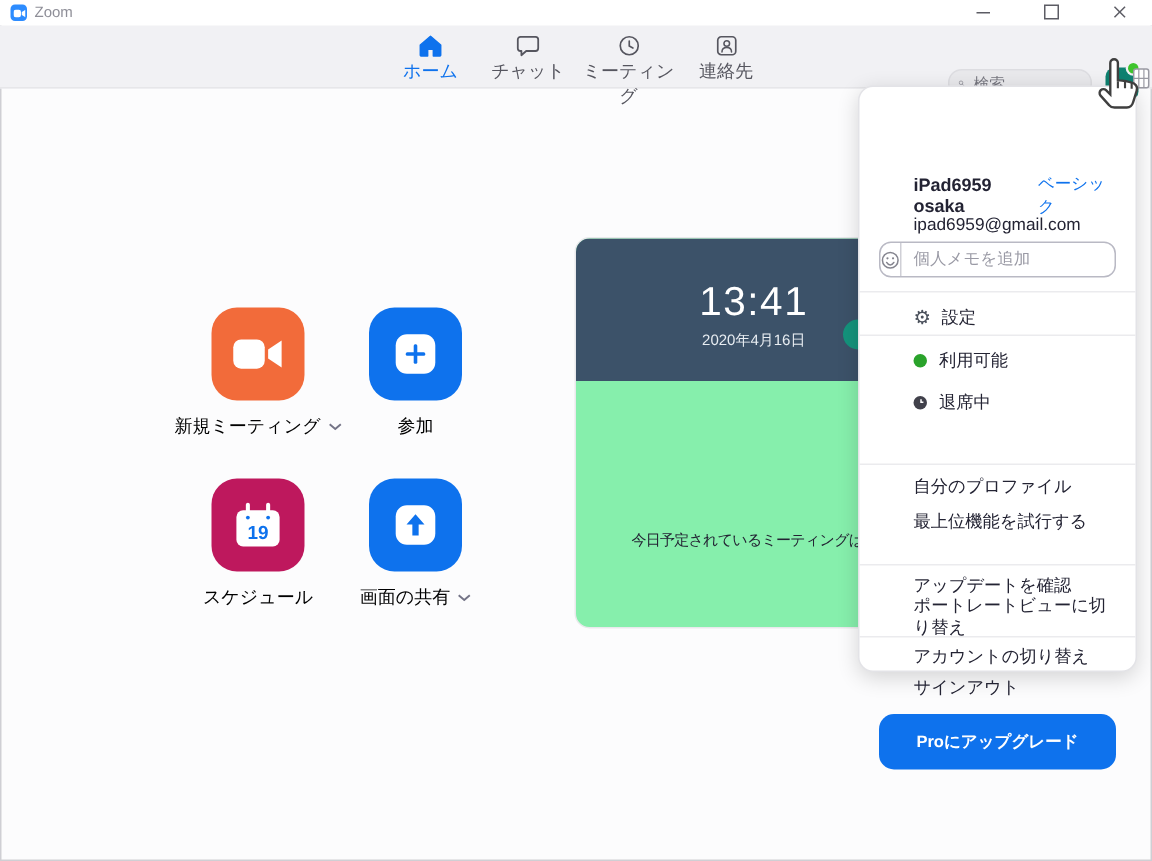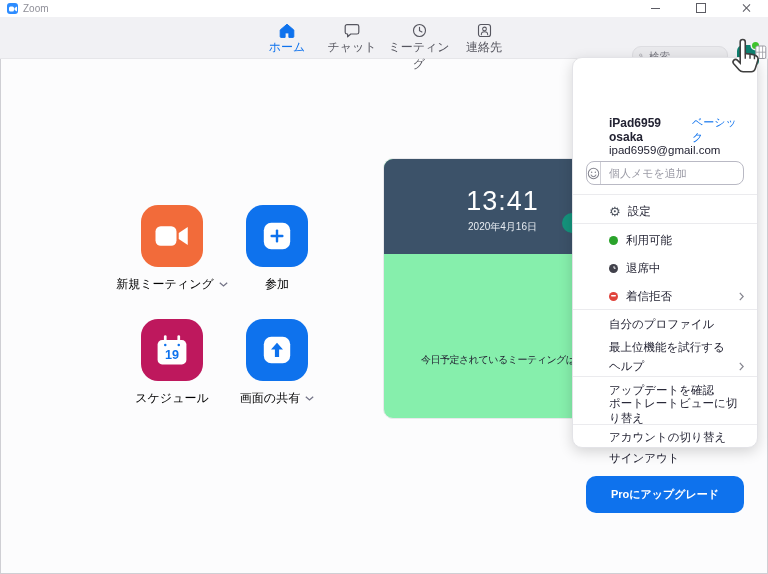--- a/index.html
+++ b/index.html
@@ -246,46 +246,29 @@
       <span>利用可能</span>
     </div>
     <div class="pm-row" style="top:200px;">
       <span class="status-dot" style="background:#41414b;">
         <svg style="position:absolute;left:1.5px;top:1.5px;" width="6" height="6" viewBox="0 0 6 6">
             <path d="M3 1.2 V3.2 H4.6" fill="none" stroke="#fff" stroke-width="1"></path>
           </svg>
       </span>
       <span>退席中</span>
     </div>
-    <div class="pm-row" style="top:228px;">
-      <span class="status-dot" style="background:#e0443c;">
-        <svg style="position:absolute;left:2px;top:3.7px;" width="5" height="2" viewBox="0 0 5 2">
-            <rect width="5" height="1.6" rx="0.8" fill="#fff"></rect>
-          </svg>
-      </span>
-      <span>着信拒否</span>
-      <svg class="pm-chev" width="5" height="9" viewBox="0 0 5 9">
-          <path d="M0.8 0.8 L4.2 4.5 L0.8 8.2" fill="none" stroke="#84848e" stroke-width="1.2"></path>
-        </svg>
-    </div>
 
     <div class="pm-divider" style="top:251px;"></div>
 
     <div class="pm-row" style="top:256px;">
         <span>自分のプロファイル</span>
       </div>
     <div class="pm-row" style="top:279px;">
         <span>最上位機能を試行する</span>
       </div>
-    <div class="pm-row" style="top:298px;">
-      <span>ヘルプ</span>
-      <svg class="pm-chev" width="5" height="9" viewBox="0 0 5 9">
-          <path d="M0.8 0.8 L4.2 4.5 L0.8 8.2" fill="none" stroke="#84848e" stroke-width="1.2"></path>
-        </svg>
-    </div>
 
     <div class="pm-divider" style="top:318px;"></div>
 
     <div class="pm-row" style="top:322px;">
         <span>アップデートを確認</span>
       </div>
     <div class="pm-row" style="top:343px;">
         <span>ポートレートビューに切り替え</span>
       </div>
 

